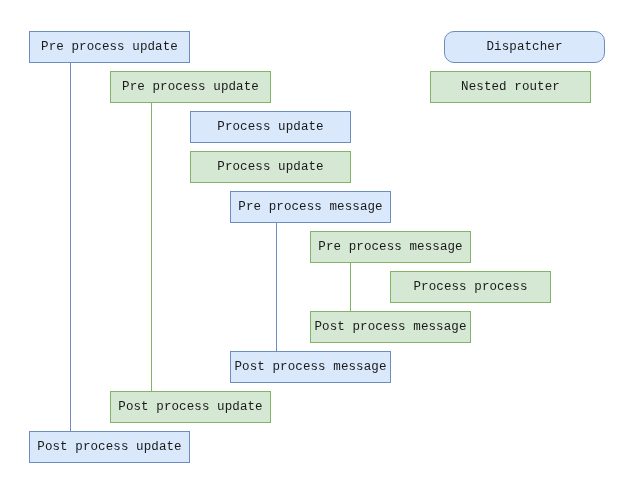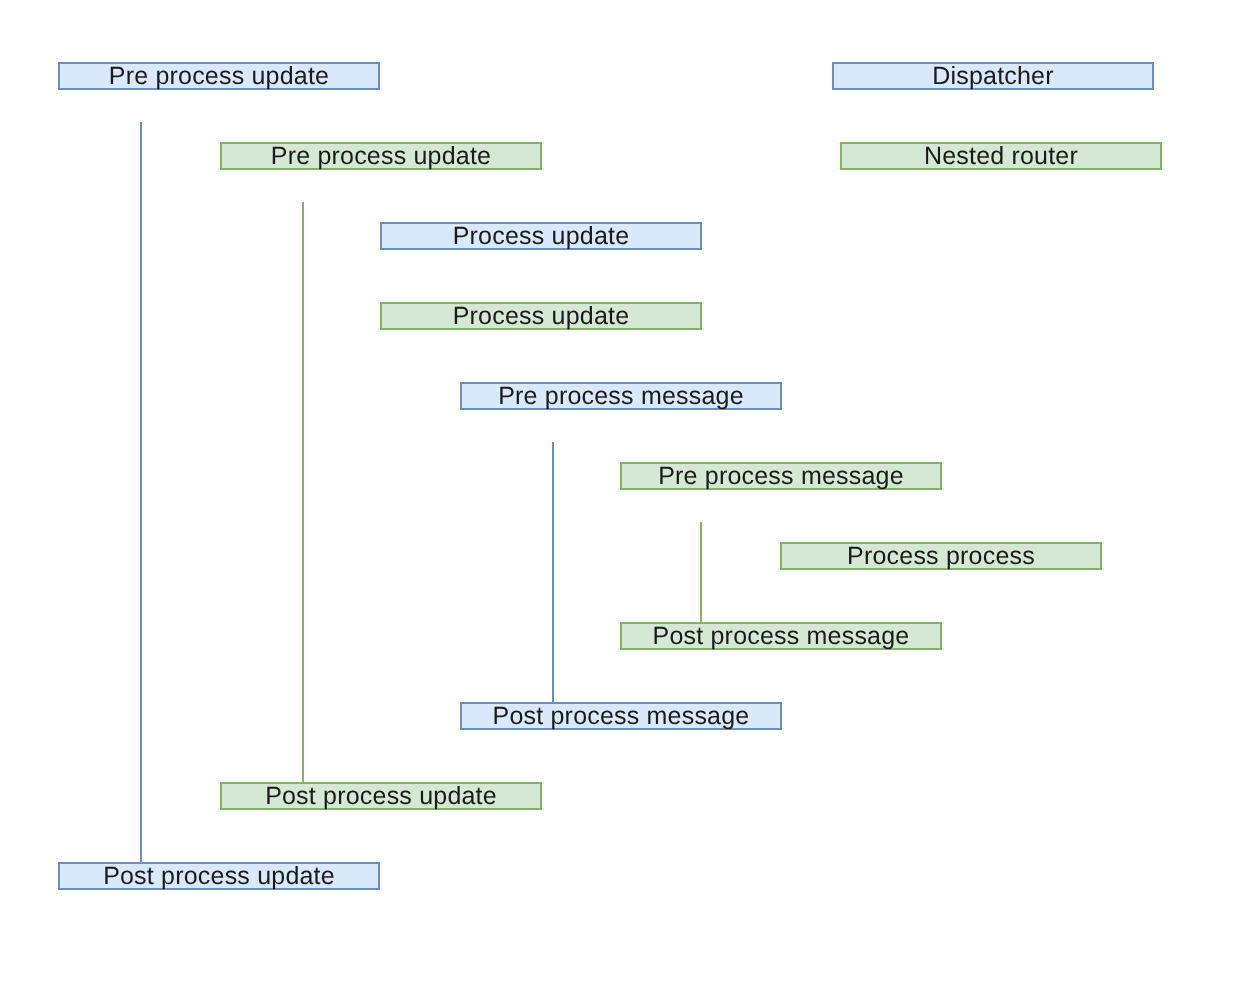--- a/index.html
+++ b/index.html
@@ -7,26 +7,27 @@
     width:621px; height:491px;
     background:#ffffff;
     font-family:"Liberation Sans", sans-serif;
     overflow:hidden;
   }
   #canvas { position:relative; width:621px; height:491px; }
 
   .node {
     position:absolute;
     box-sizing:border-box;
-    width:161px; height:14px;
+    width:161px; height:32px;
     border:1px solid;
     display:flex; align-items:center; justify-content:center;
     font-size:12.5px; color:#1a1a1a;
     letter-spacing:0.1px;
     white-space:nowrap;
+    font-family:Liberation Mono, monospace;
   }
   .node.blue  { background:#dae8fc; border-color:#6c8ebf; }
   .node.green { background:#d5e8d4; border-color:#82b366; }
 
   .edge { position:absolute; width:1px; }
   .edge.blue  { background:#6c8ebf; }
   .edge.green { background:#82b366; }
 </style>
 </head>
 <body>
@@ -45,16 +46,16 @@
       <div class="node green" style="left: 190px; top: 151px;">Process update</div>
       <div class="node blue" style="left: 230px; top: 191px;">Pre process message</div>
       <div class="node green" style="left: 310px; top: 231px;">Pre process message</div>
       <div class="node green" style="left: 390px; top: 271px;">Process process</div>
       <div class="node green" style="left: 310px; top: 311px;">Post process message</div>
       <div class="node blue" style="left: 230px; top: 351px;">Post process message</div>
       <div class="node green" style="left: 110px; top: 391px;">Post process update</div>
       <div class="node blue" style="left: 29px; top: 431px;">Post process update</div>
     </div>
   <div id="legend">
-      <div class="node blue" style="left: 416px; top: 31px;">Dispatcher</div>
-      <div class="node green" style="left: 420px; top: 71px; text-align: center;">Nested router</div>
+      <div class="node blue" style="left: 444px; top: 31px; border-radius: 10px;">Dispatcher</div>
+      <div class="node green" style="left: 430px; top: 71px; text-align: center;">Nested router</div>
     </div>
 </div>
 
 </body></html>

